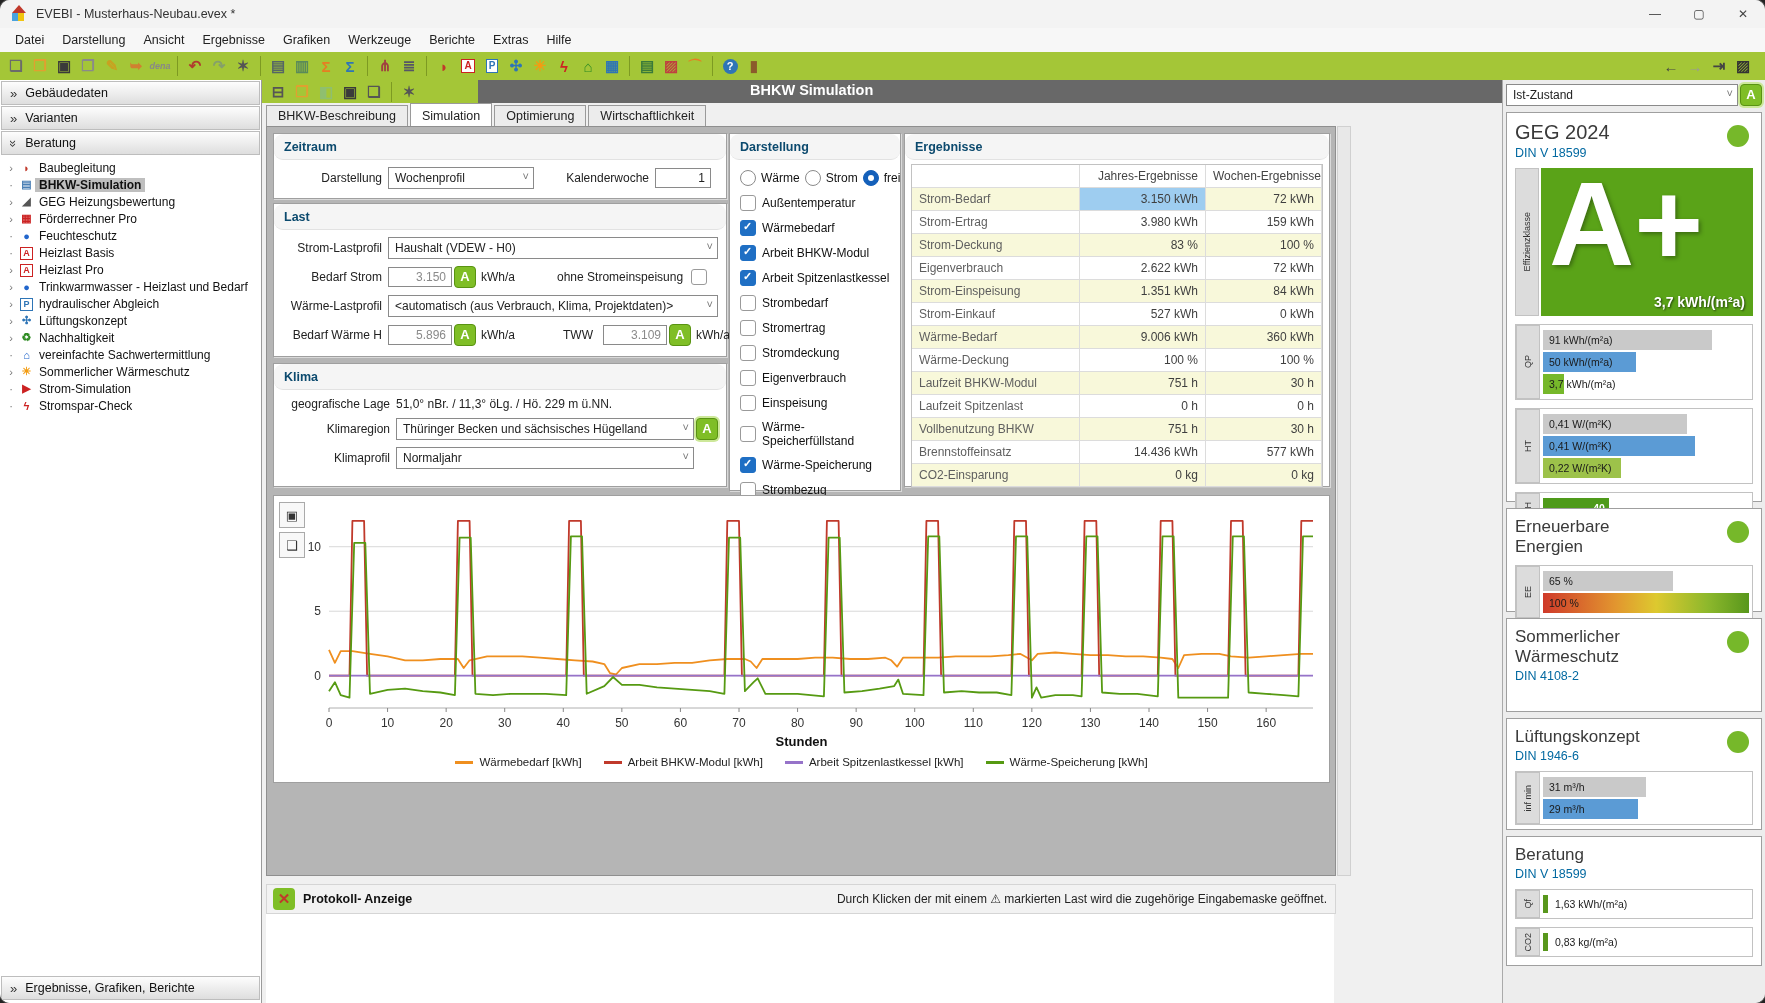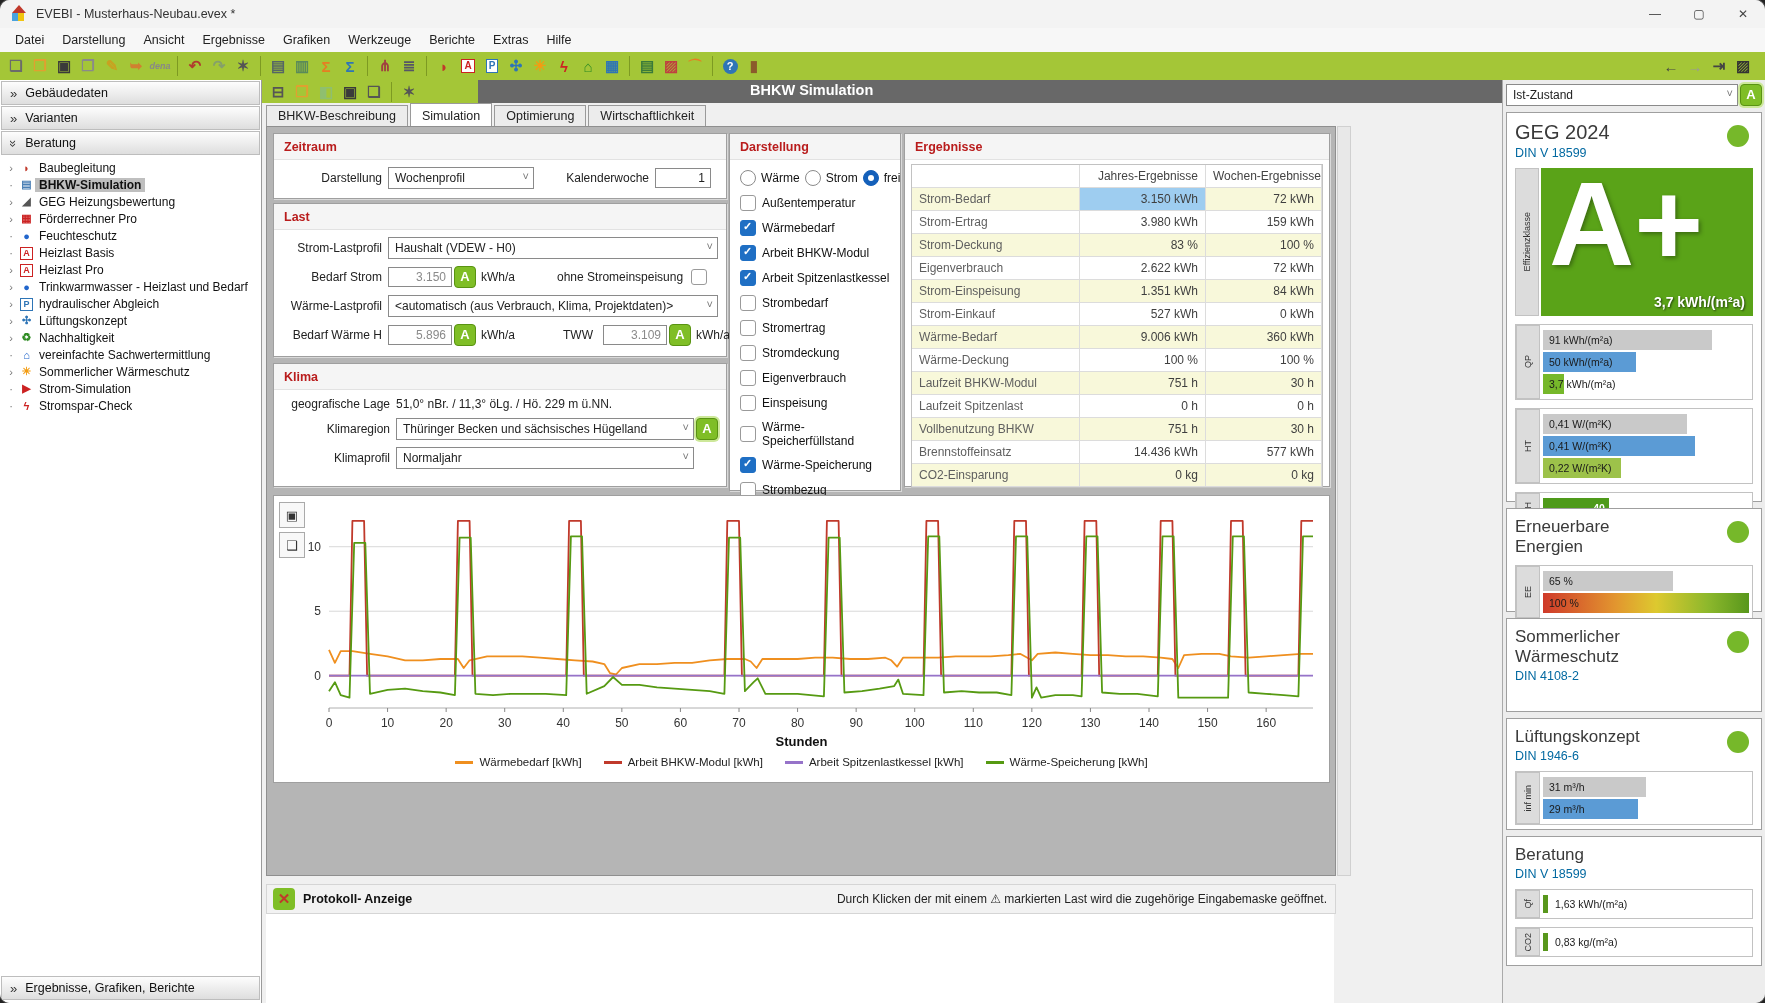--- a/index.html
+++ b/index.html
@@ -41,21 +41,21 @@
   .tree-item .tlabel{padding:0 4px;white-space:nowrap;}
   .tree-item.selected .tlabel{background:#bfbfbf;font-weight:bold;}
   .sb-bottom{position:absolute;left:0;right:0;bottom:3px;}
   
   .main{position:absolute;left:262px;top:80px;width:1240px;height:923px;background:#f0f0f0;}
   .tabs{position:absolute;left:4px;top:24px;height:22px;display:flex;align-items:flex-end;}
   .tab{padding:3px 11px;font-size:12.5px;background:#ececec;border:1px solid #9a9a9a;border-bottom:none;margin-right:2px;color:#222;}
   .tab.active{background:#fff;padding-top:5px;position:relative;z-index:2;}
   .tabpage{position:absolute;left:4px;top:46px;width:1068px;height:748px;background:#b5b5b5;border:1px solid #8f8f8f;}
   .gbox{position:absolute;background:#fff;border:1px solid #9f9f9f;box-shadow:1px 1px 0 #d9d9d9;}
-  .gbox-title{font-weight:bold;font-size:12.5px;color:#b91c1c;padding:6px 10px 5px 10px;background:#f5f5f5;border-bottom:1px solid #e2e2e2;}
+  .gbox-title{font-weight:bold;font-size:12.5px;color:#0c4a6e;padding:6px 10px 5px 10px;background:#f5f5f5;border-bottom:1px solid #e2e2e2;border-radius:9px;}
   .frow{display:flex;align-items:center;margin:7px 8px;}
   .flabel{width:100px;text-align:right;font-size:12px;color:#222;margin-right:6px;flex:none;}
   .dropdown{position:relative;border:1px solid #8a8a8a;background:#fff;height:20px;font-size:12px;color:#222;display:flex;align-items:center;padding:0 18px 0 6px;white-space:nowrap;overflow:hidden;}
   .dropdown .dd-chev{position:absolute;right:4px;top:2px;color:#777;font-size:11px;}
   .field{border:1px solid #8a8a8a;background:#fff;height:18px;font-size:12px;color:#8a8a8a;text-align:right;padding:0 5px;font-family:"Liberation Sans",sans-serif;}
   .abtn{width:20px;height:20px;margin-left:2px;background:#7fbe26;border:1px solid #599312;border-radius:4px;color:#fff;font-weight:bold;font-size:13px;text-align:center;line-height:19px;flex:none;}
   .abtn.hl{box-shadow:0 0 0 2px #cde89a;}
   .unit{font-size:12px;color:#222;margin-left:5px;}
   .checkbox{width:14px;height:14px;border:1px solid #9a9a9a;border-radius:3px;background:#fff;flex:none;}
   .checkbox.checked{background:#1f6fc4;border-color:#1f6fc4;position:relative;}

